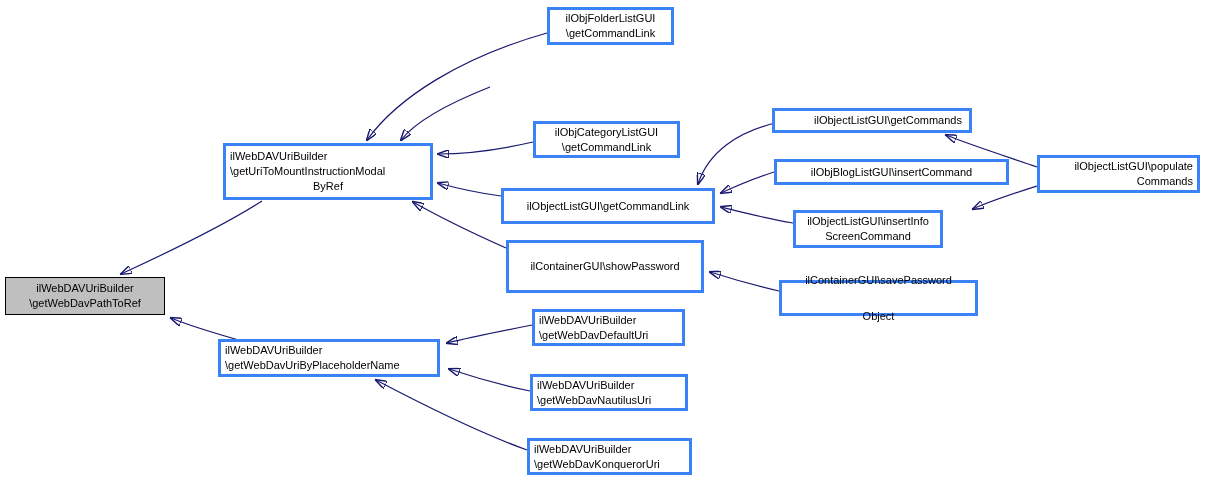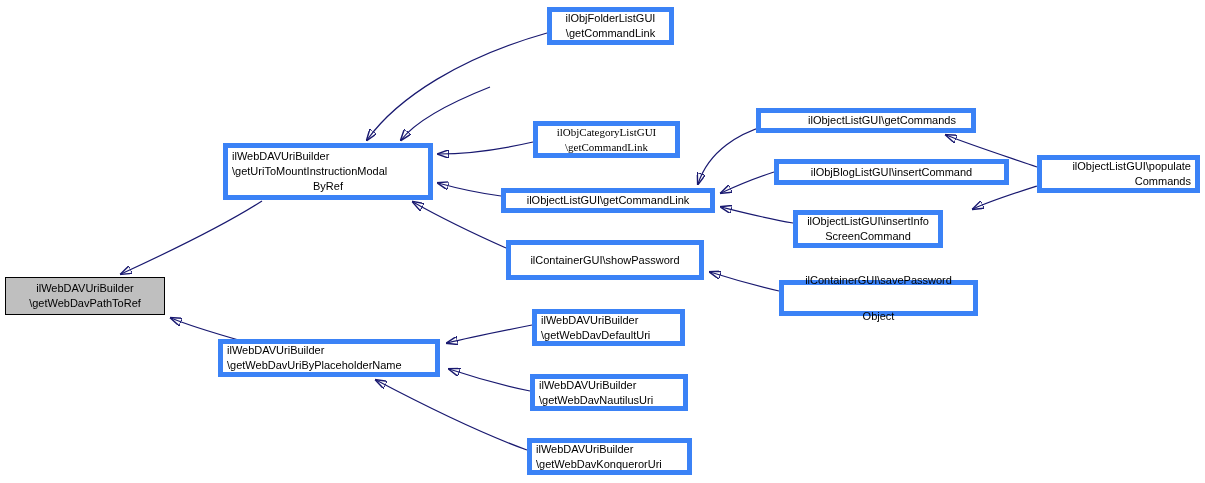--- a/index.html
+++ b/index.html
@@ -8,21 +8,21 @@
     width:1205px;height:483px;
     background:#ffffff;
     font-family:"Liberation Sans","DejaVu Sans",sans-serif;
     overflow:hidden;
   }
   .edges{position:absolute;left:0;top:0;width:1205px;height:483px;}
   .edges path{fill:none;stroke:#191970;stroke-width:1.2;}
   .node{
     position:absolute;
     box-sizing:border-box;
-    border:5px solid #3b82f6;
+    border:3px solid #3b82f6;
     background:#ffffff;
     color:#000000;
     font-size:11px;
     line-height:15px;
     display:flex;
     flex-direction:column;
     justify-content:center;
     text-align:center;
     padding:2px 4px;
     white-space:pre-line;
@@ -64,28 +64,28 @@
   <div class="node main" style="left:5px;top:277px;width:160px;height:38px;">ilWebDAVUriBuilder
 \getWebDavPathToRef</div>
 
   <div class="node align-left" style="left:223px;top:143px;width:210px;height:57px;"><span>ilWebDAVUriBuilder
 \getUriToMountInstructionModal</span><span class="l2">ByRef</span></div>
 
   <div class="node" style="left:547px;top:7px;width:127px;height:38px;">ilObjFolderListGUI
 \getCommandLink</div>
 
 
-  <div class="node" style="left:533px;top:121px;width:147px;height:37px;font-family:Liberation Serif, serif;">ilObjCategoryListGUI
+  <div class="node" style="left:533px;top:121px;width:147px;height:37px;">ilObjCategoryListGUI
 \getCommandLink</div>
 
-  <div class="node" style="left:501px;top:188px;width:214px;height:25px;">ilObjectListGUI\getCommandLink</div>
+  <div class="node" style="left:501px;top:188px;width:214px;height:36px;">ilObjectListGUI\getCommandLink</div>
 
-  <div class="node" style="left:506px;top:240px;width:198px;height:40px;"><span>ilContainerGUI\showPassword</span></div>
+  <div class="node" style="left:506px;top:240px;width:198px;height:53px;"><span>ilContainerGUI\showPassword</span></div>
 
-  <div class="node" style="left:756px;top:108px;width:220px;height:25px;padding-left:36px;">ilObjectListGUI\getCommands</div>
+  <div class="node" style="left:772px;top:108px;width:200px;height:25px;padding-left:36px;">ilObjectListGUI\getCommands</div>
 
   <div class="node" style="left:774px;top:159px;width:235px;height:26px;">ilObjBlogListGUI\insertCommand</div>
 
   <div class="node" style="left:793px;top:210px;width:150px;height:38px;"><span>ilObjectListGUI\insertInfo</span><span class="l2">ScreenCommand</span></div>
 
   <div class="node" style="left:1037px;top:155px;width:163px;height:38px;align-items:flex-end;"><span>ilObjectListGUI\populate</span><span class="l2">Commands</span></div>
 
   <div class="node" style="left:779px;top:280px;width:199px;height:36px;gap:21px;"><span>ilContainerGUI\savePassword</span><span class="l2">Object</span></div>
 
   <div class="node align-left" style="left:218px;top:339px;width:222px;height:38px;">ilWebDAVUriBuilder

